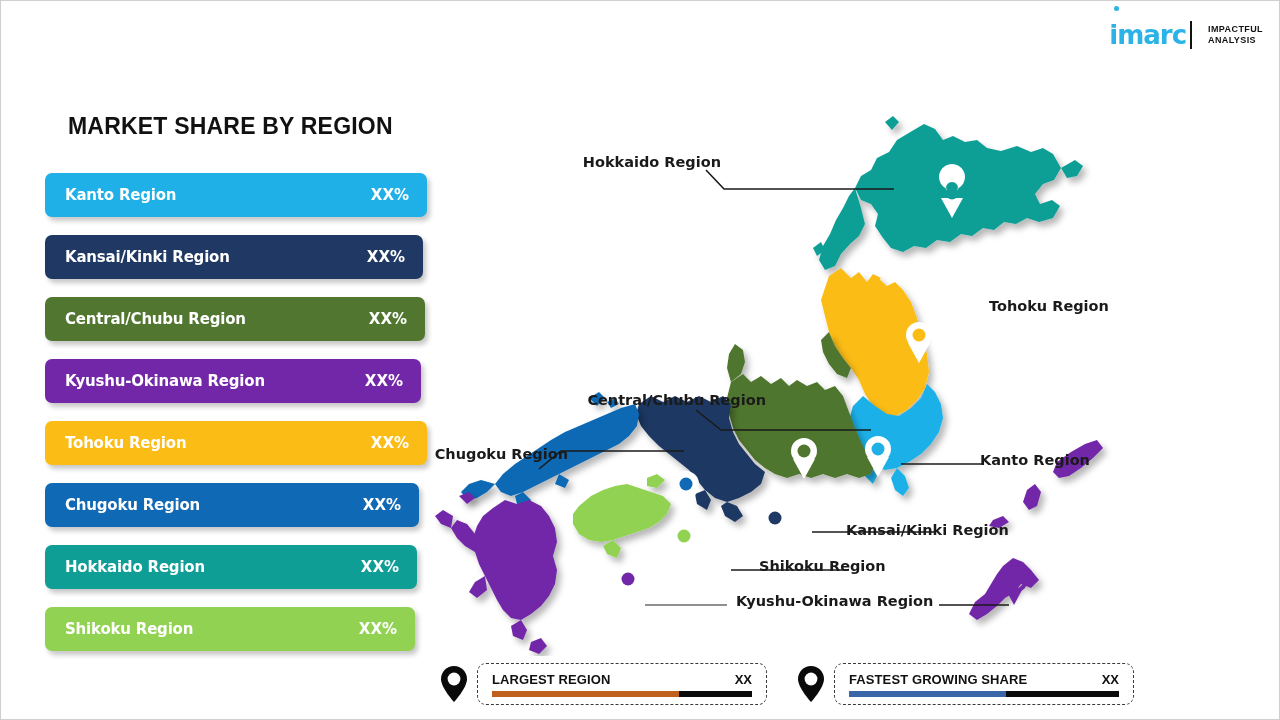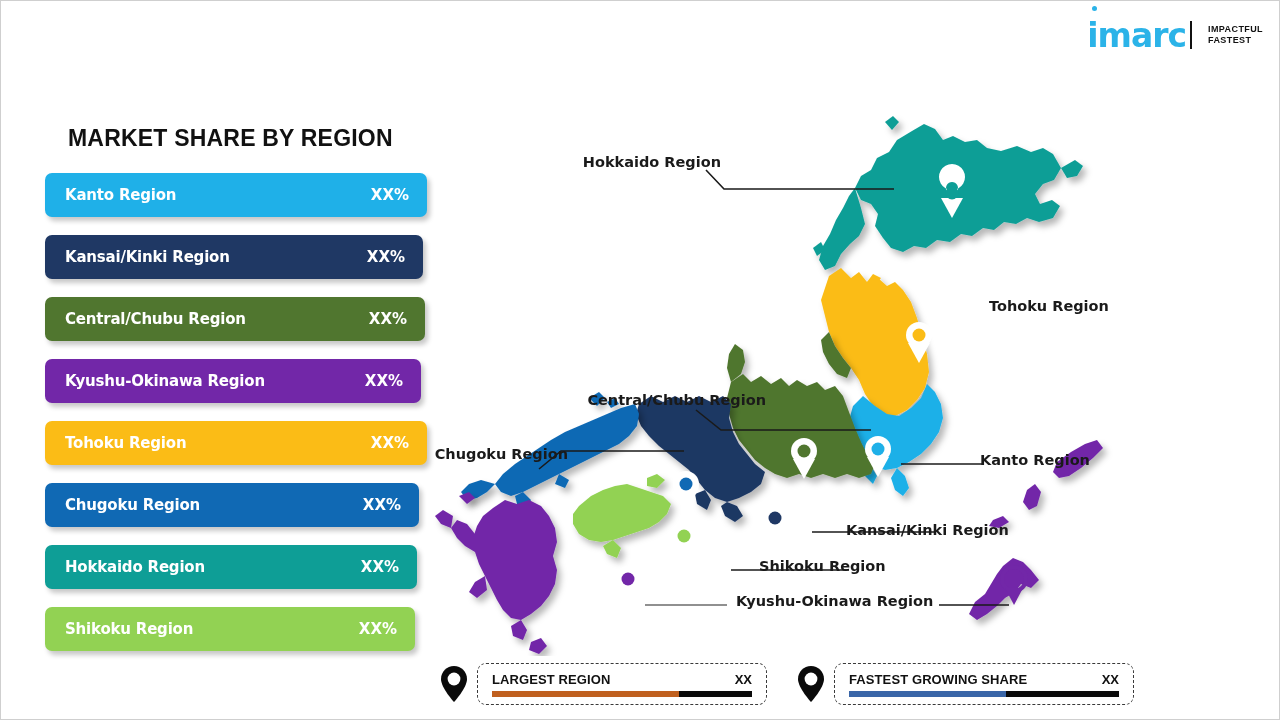--- a/index.html
+++ b/index.html
@@ -22,38 +22,38 @@
   }
   #title-bar .t{
     color:#ffffff;font-size:27px;font-weight:bold;letter-spacing:.6px;
     font-family:"Liberation Sans", sans-serif;
   }
 
   
   #logo{position:absolute;right:16px;top:12px;height:44px;display:flex;align-items:center;}
   #logo .word{
     font-family:"DejaVu Sans", sans-serif;
-    font-size:33px;font-weight:bold;color:#2bb3e8;letter-spacing:-1px;
+    font-size:26px;font-weight:bold;color:#2bb3e8;letter-spacing:-1px;
     line-height:1;position:relative;
   }
   #logo .dot{
     position:absolute;left:5px;top:-7px;width:5px;height:5px;border-radius:50%;
     background:#2bb3e8;
   }
   #logo .divider{width:2px;height:28px;background:#111;margin:0 7px 0 4px;}
   #logo .tag{display:flex;flex-direction:column;justify-content:center;}
   #logo .tag span{
     font-size:9px;font-weight:bold;color:#111;letter-spacing:.4px;line-height:1.25;
     font-family:"Liberation Sans", sans-serif;
     padding-left:9px;
   }
 
   
   #panel-title{
-    position:absolute;left:67px;top:124px;
+    position:absolute;left:67px;top:112px;
     font-size:23px;font-weight:bold;color:#111;letter-spacing:.2px;
   }
   #legend-list{position:absolute;left:44px;top:172px;width:400px;}
   .legend-row{
     position:relative;height:44px;margin-bottom:18px;border-radius:7px;
     display:flex;align-items:center;
     box-shadow:3px 4px 5px rgba(0,0,0,.22);
     padding:0 18px 0 20px;box-sizing:border-box;
   }
   .legend-row .name{
@@ -103,21 +103,21 @@
 
 <div id="slide">
 
 
   <div id="logo">
     <div class="word">imarc</div>
     <span class="dot"></span>
     <div class="divider"></div>
     <div class="tag">
       <span>IMPACTFUL</span>
-      <span>FASTEST</span>
+      <span>ANALYSIS</span>
     </div>
   </div>
 
   <div id="panel-title">MARKET SHARE BY REGION</div>
 
   <div id="legend-list">
     <div class="legend-row" style="background:#1fb0e8;width:382px;">
       <span class="name">Kanto  Region</span>
       <span class="val">XX%</span>
     </div>

